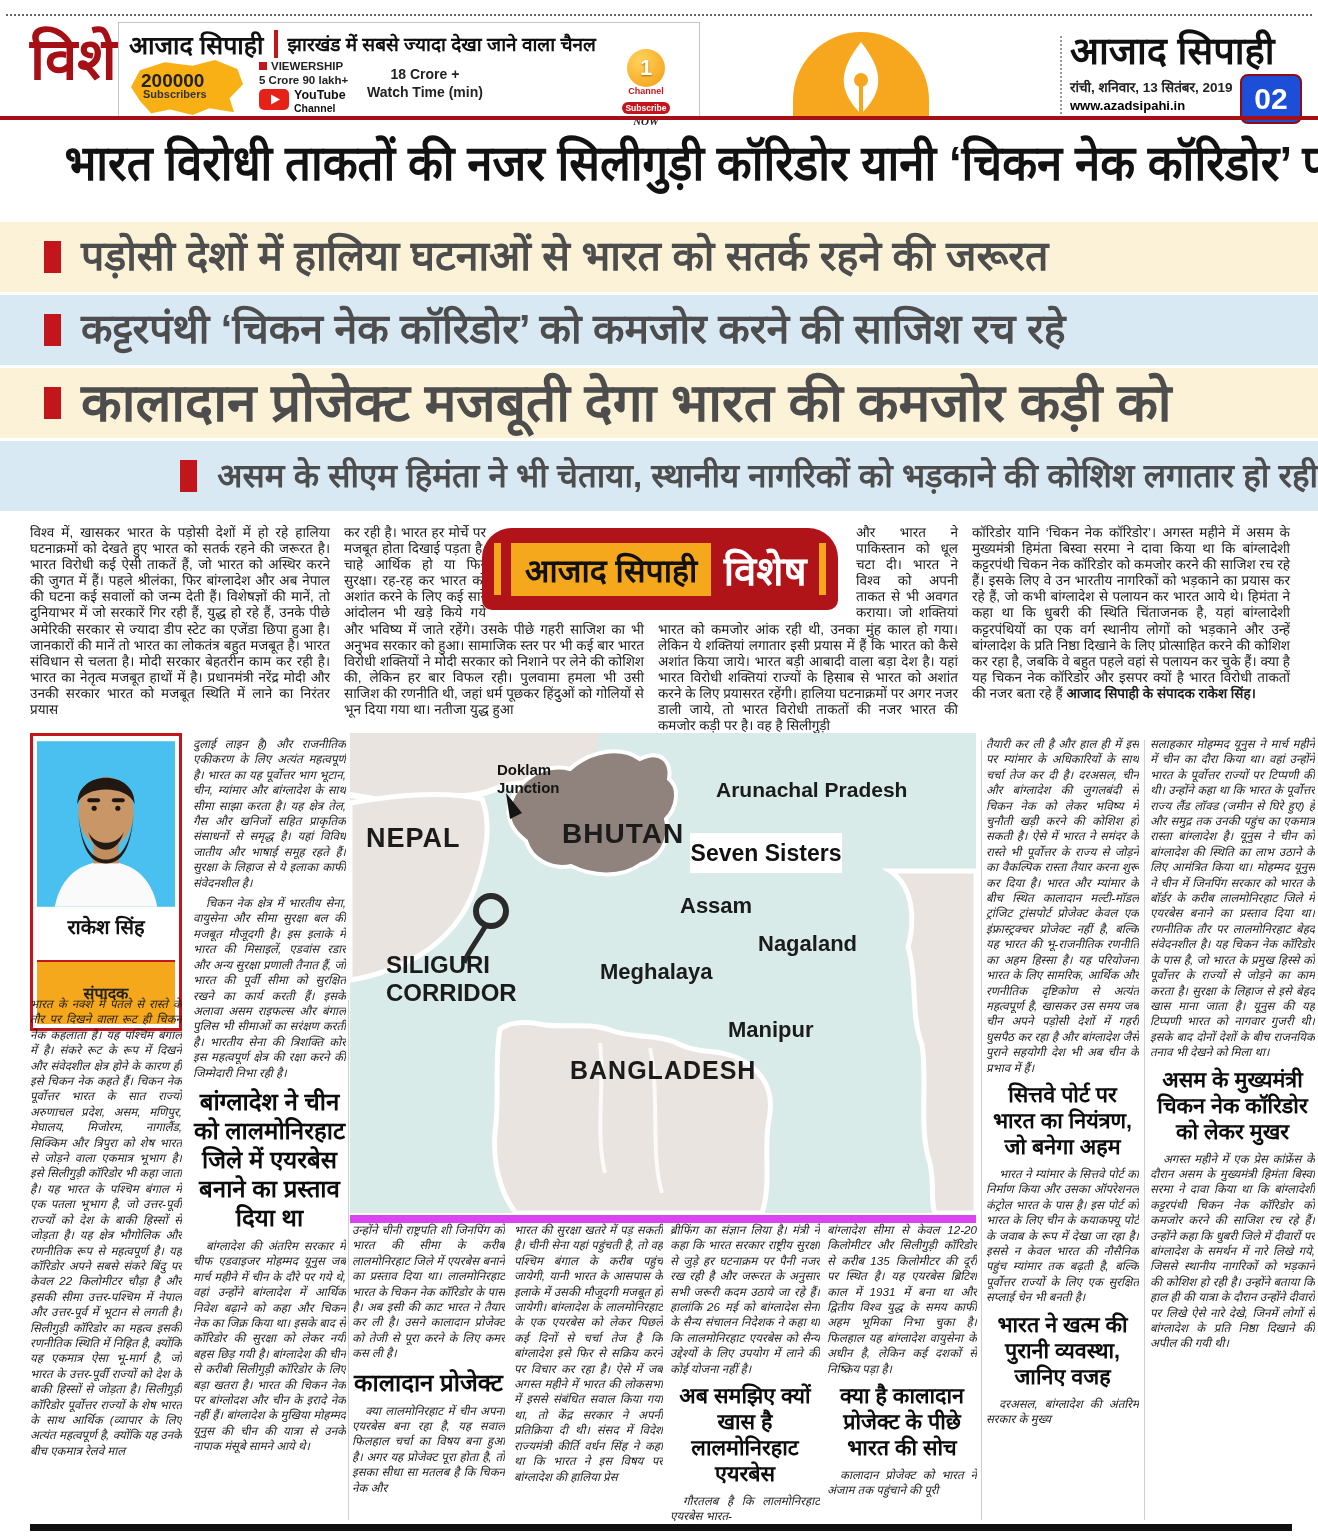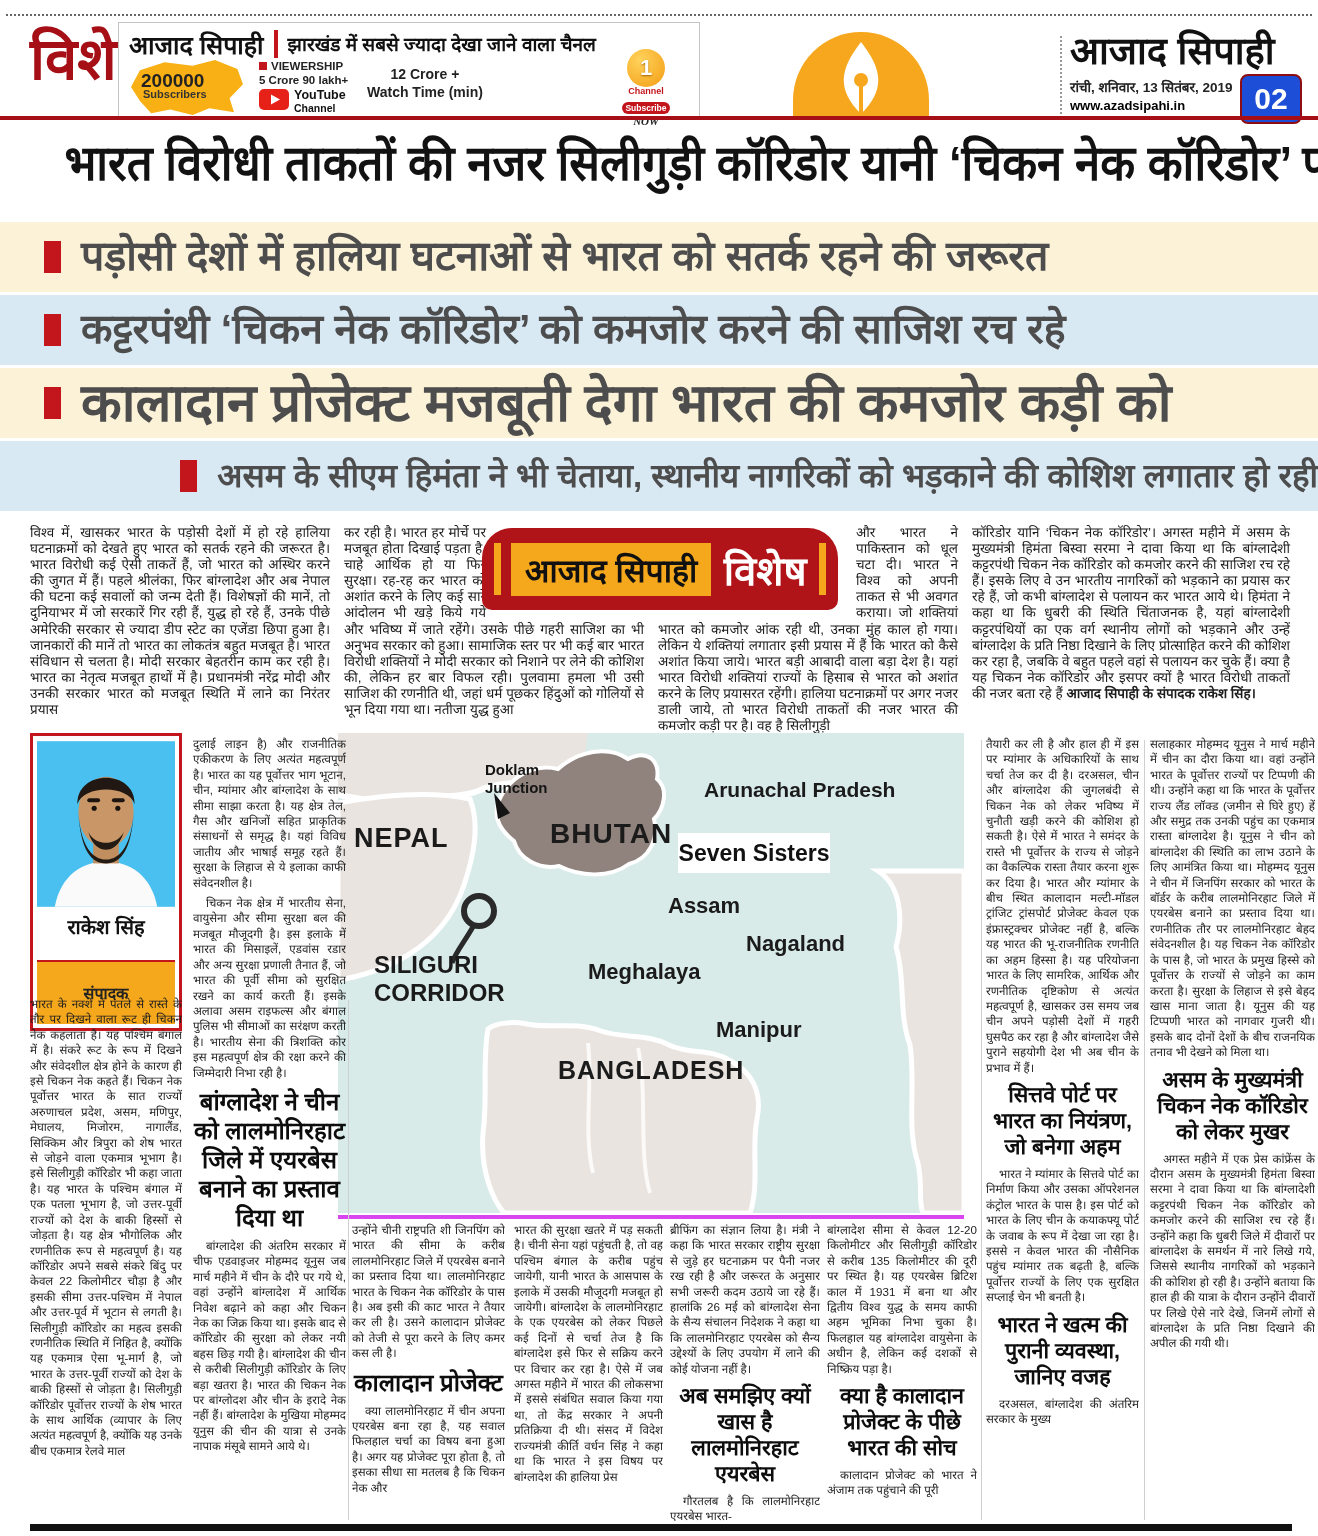--- a/index.html
+++ b/index.html
@@ -61,27 +61,27 @@
   .cl-white{color:#fff;font-size:40px;font-weight:800;white-space:nowrap;flex:1;text-align:center;}
 
   
   .author-card{left:30px;top:733px;width:152px;border:3px solid #c3161c;background:#fff;box-sizing:border-box;padding:4px;}
   .author-photo{width:100%;height:168px;display:block;}
   .author-name{text-align:center;font-size:20px;font-weight:800;color:#111;padding:5px 0 20px;}
   .author-role{background:#f6a81c;text-align:center;font-size:16px;font-weight:800;color:#222;padding:20px 0;border-top:2px solid #c3161c;}
 
   
   .col{font-size:11.6px;line-height:15.4px;text-align:justify;color:#1d1d1d;overflow:hidden;}
-  .col p{margin:0 0 5px;}
+  .col p{margin:0 0 5px;font-style:italic;}
   .col p.ind{text-indent:13px;}
   .col h3{font-size:21.5px;line-height:26px;font-weight:800;text-align:center;color:#0d0d0d;margin:7px 0 6px;}
   .col h3.big{font-size:24px;line-height:29px;}
 
   .vrule{width:0;border-left:1px solid #cfcfcf;}
-  .map-frame{left:338px;top:733px;width:626px;height:482px;border-bottom:4px solid #d946ef;}
+  .map-frame{left:350px;top:733px;width:626px;height:482px;border-bottom:8px solid #d946ef;}
   .bottom-bar{left:30px;top:1524px;width:1262px;height:7px;background:#111;}
 </style>
 </head>
 <body>
 
 <div id="page">
 
   <div class="abs dotted-top"></div>
   <div class="abs edition">विशेष</div>
 
@@ -99,21 +99,21 @@
       <span>5 Crore 90 lakh+</span>
     </div>
     <div class="yt">
       <svg width="30" height="21" viewBox="0 0 30 21">
         <rect width="30" height="21" rx="5" fill="#e62117"></rect>
           <path d="M12 5.5 L21 10.5 L12 15.5 Z" fill="#fff"></path>
       </svg>
       <div class="yt-txt"><span>YouTube</span><br><small>Channel</small></div>
     </div>
     <div class="watch">
-      <span>12 Crore +</span><br>
+      <span>18 Crore +</span><br>
       <span>Watch Time (min)</span>
     </div>
     <div class="badge">
       <div class="badge-circle">1</div>
       <div class="badge-ch">Channel</div>
       <span class="badge-sub">Subscribe</span>
       <div class="badge-now">NOW</div>
     </div>
   </div>
 

